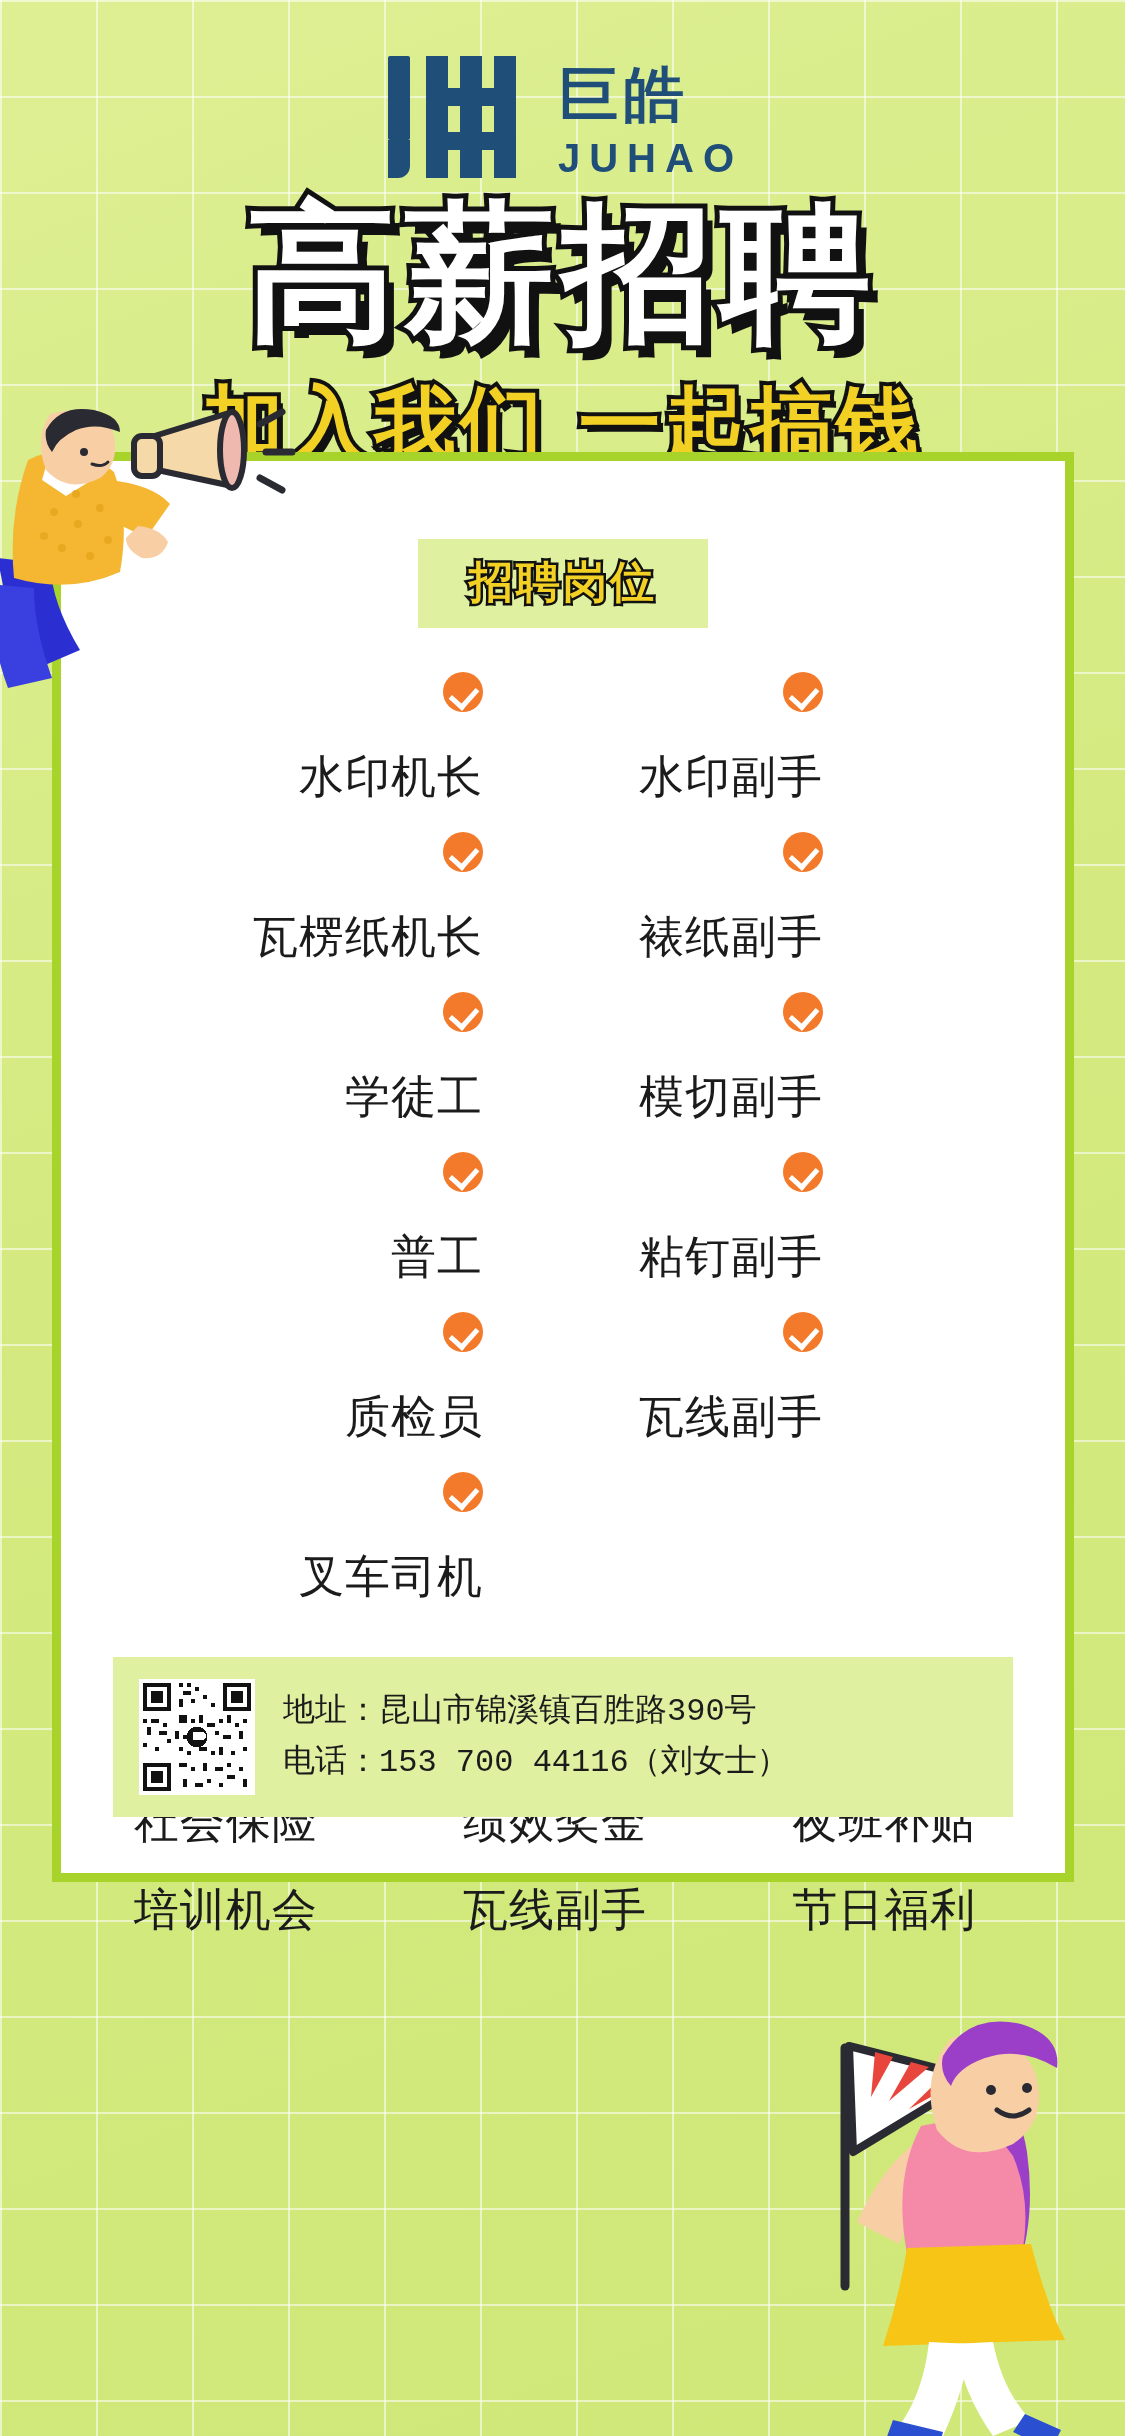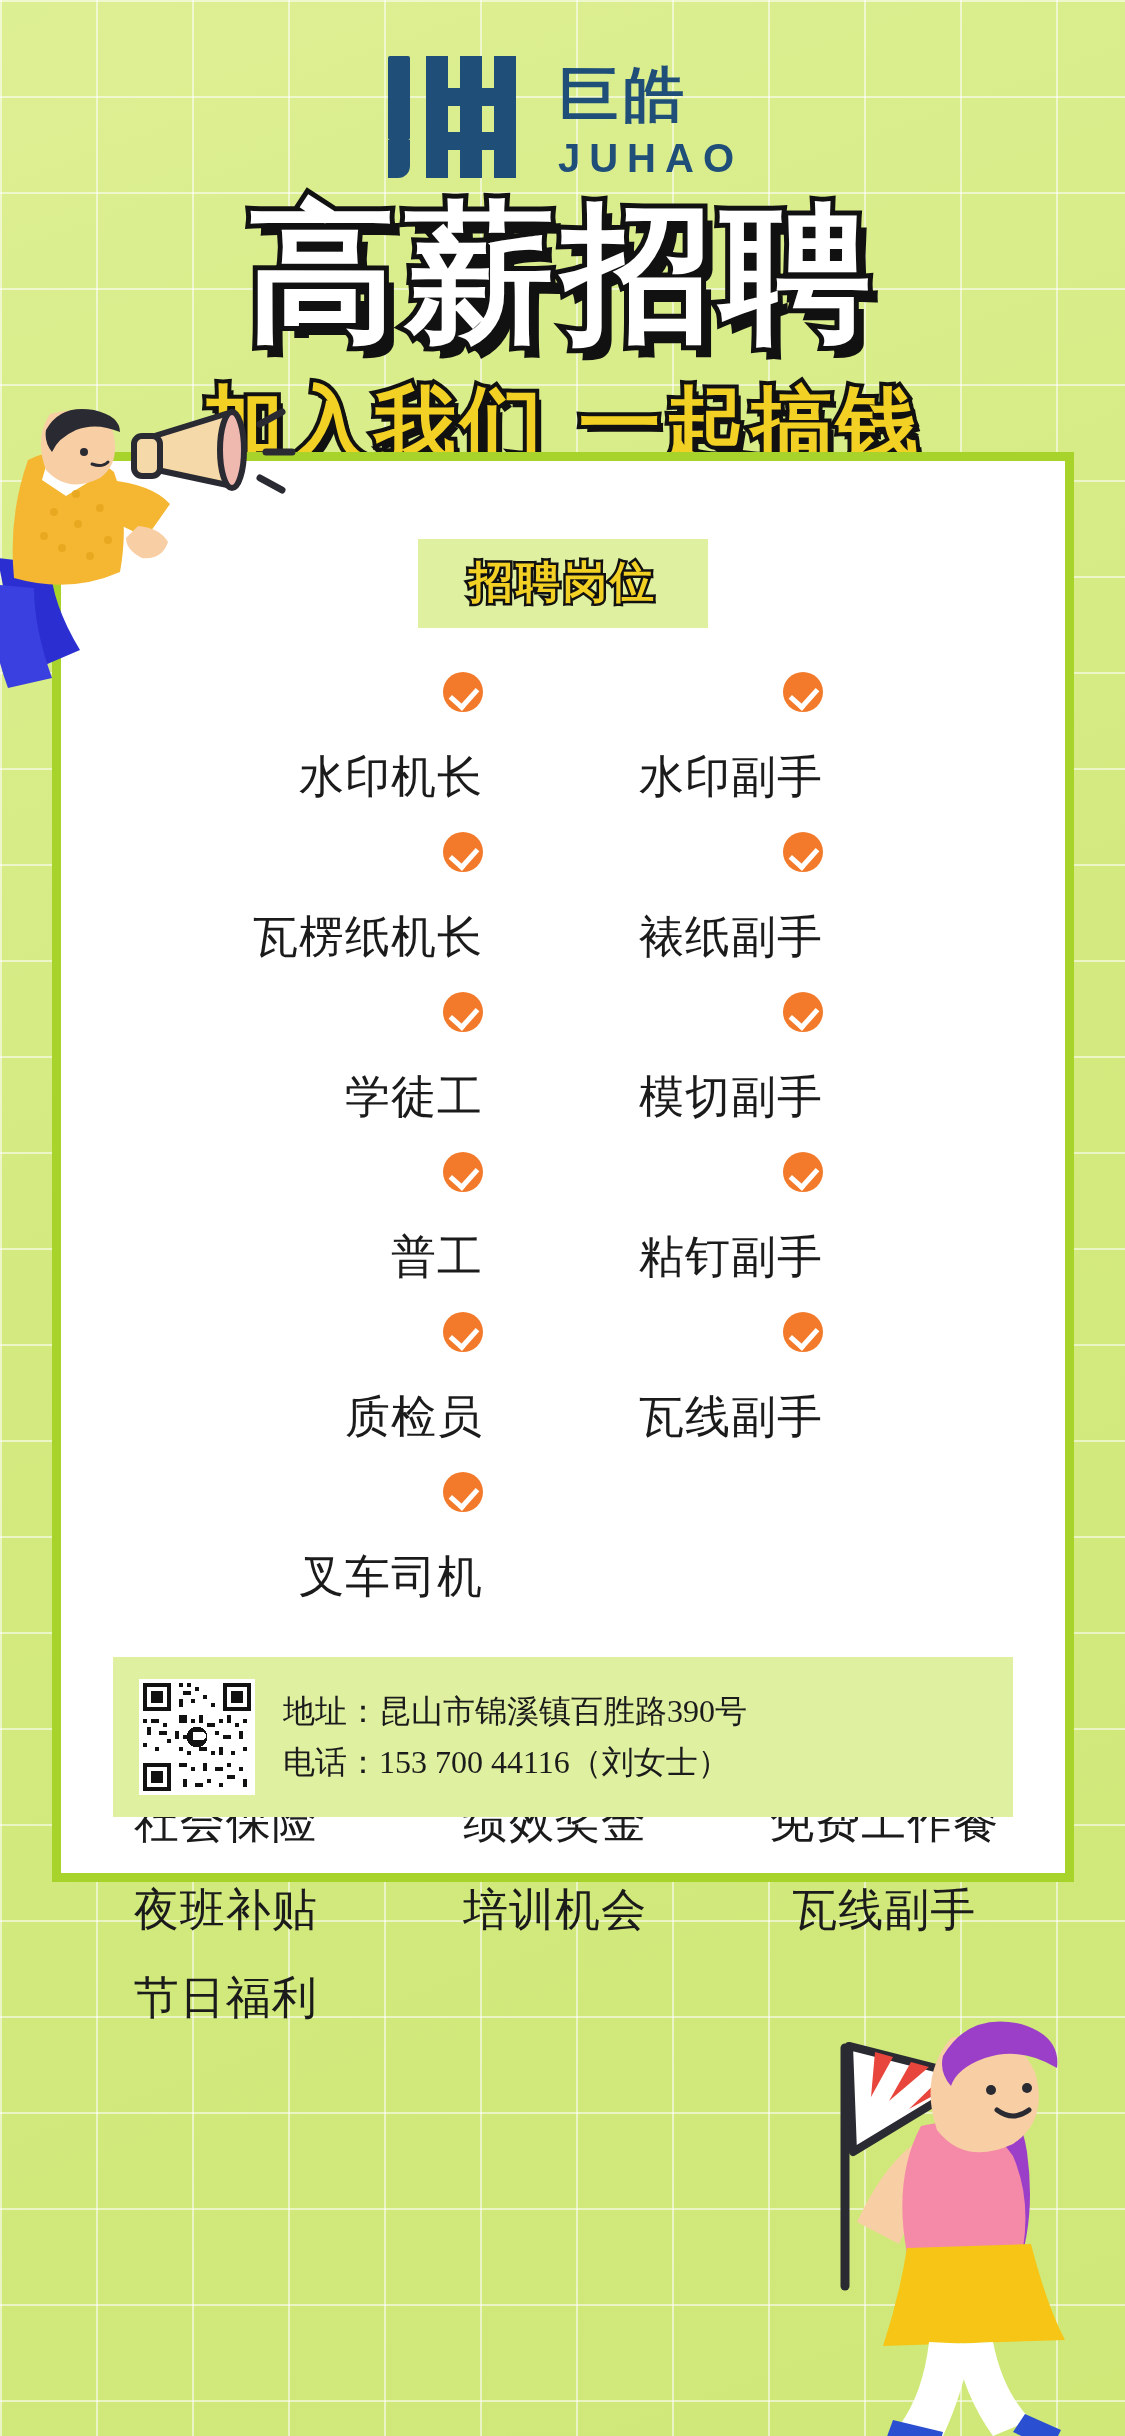--- a/index.html
+++ b/index.html
@@ -200,21 +200,21 @@
   }
   .qr {
     width: 116px;
     height: 116px;
     flex: none;
     background: #ffffff;
     position: relative;
   }
   .qr svg { display: block; }
   .contact-lines {
-    font-family: Liberation Serif, serif;
+    font-family: Liberation Mono, monospace;
     font-size: 32px;
     color: #1b1b1b;
     line-height: 1.6;
   }
 
   
   .deco { position: absolute; }
   .deco-man { left: -12px; top: 408px; width: 320px; height: 300px; }
   .deco-girl { right: 10px; bottom: 0; width: 390px; height: 450px; }
 </style>
@@ -301,21 +301,20 @@
         <span class="job-label">叉车司机</span>
       </li>
       <li></li>
     </ul>
 
     <div class="section-title st-welfare">福利待遇</div>
 
     <ul class="welfare">
       <li>社会保险</li>
       <li>绩效奖金</li>
-      <li>免费工作餐</li>
       <li>夜班补贴</li>
       <li>培训机会</li>
       <li>瓦线副手</li>
       <li>节日福利</li>
     </ul>
 
     <div class="contact">
       <div class="qr">
         <svg width="116" height="116" viewBox="0 0 29 29" shape-rendering="crispEdges" aria-hidden="true">
           <rect width="29" height="29" fill="#ffffff"></rect>

